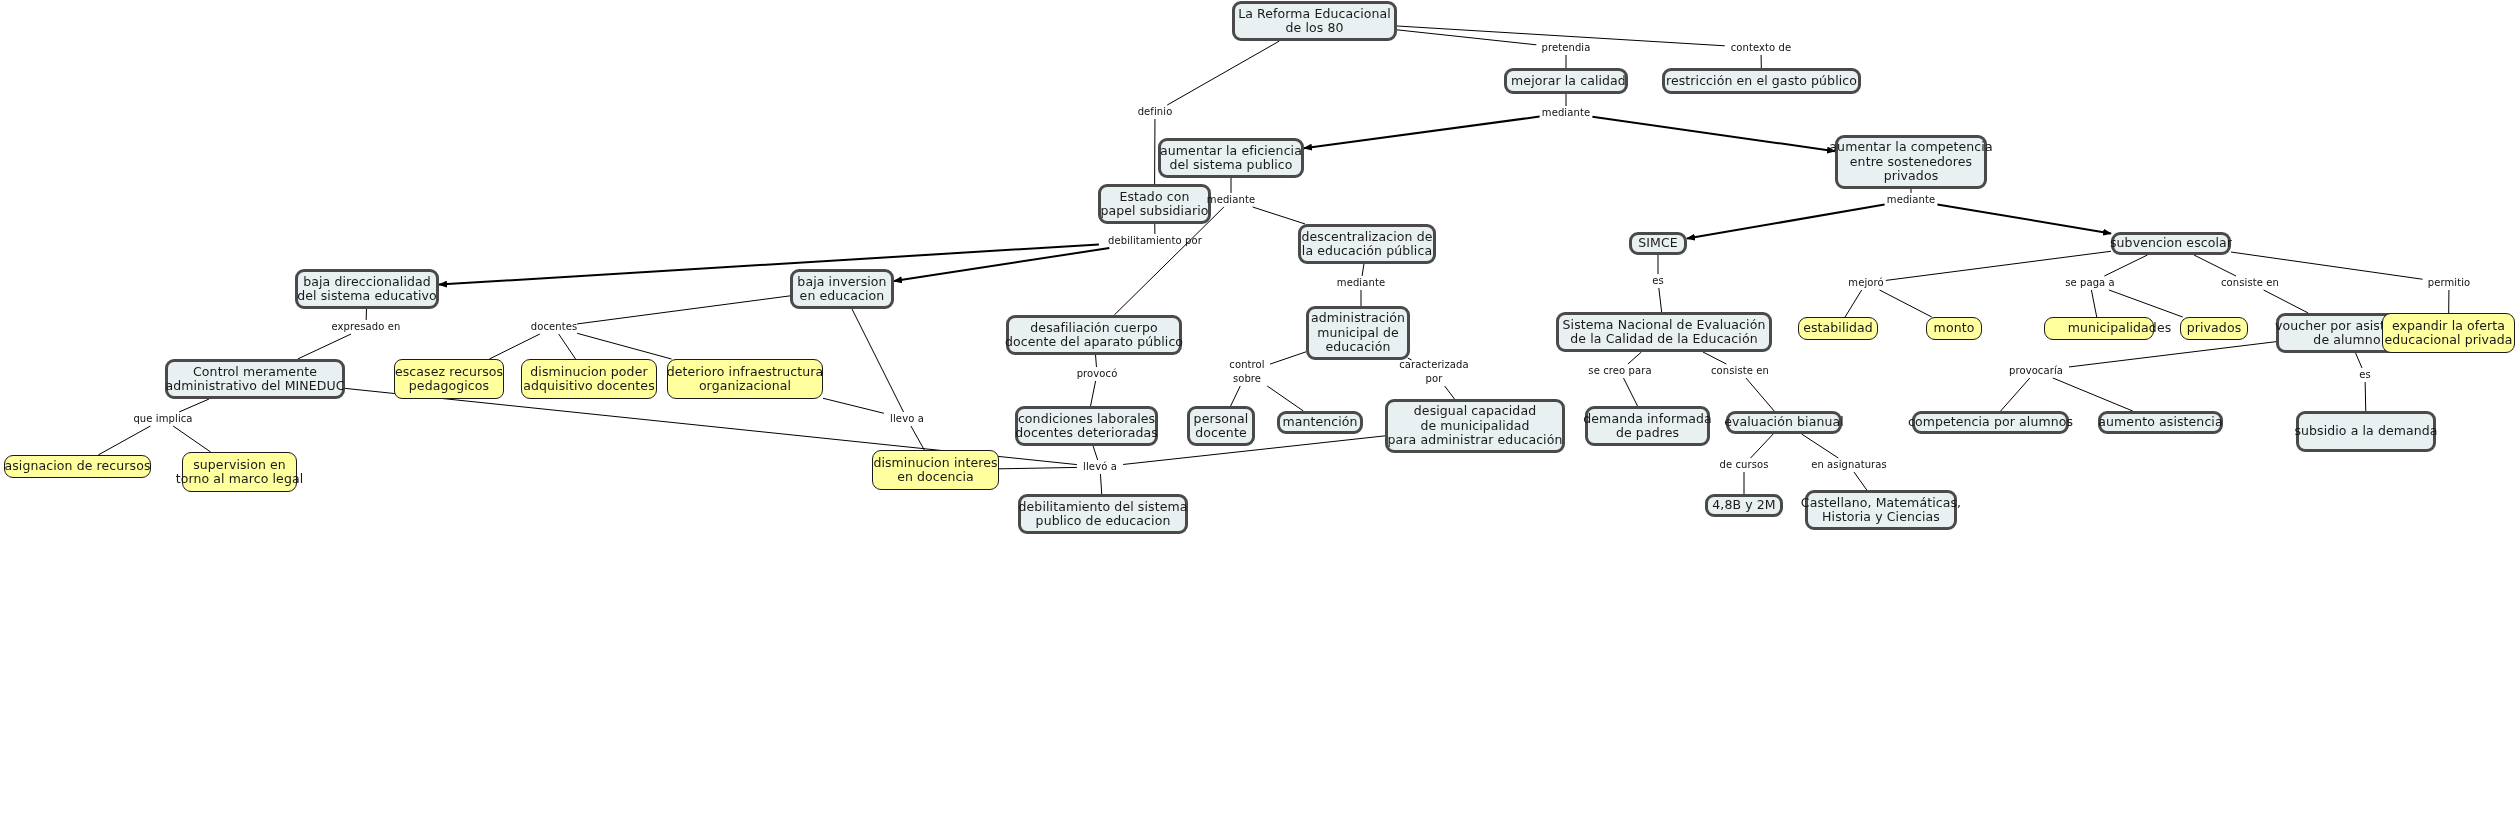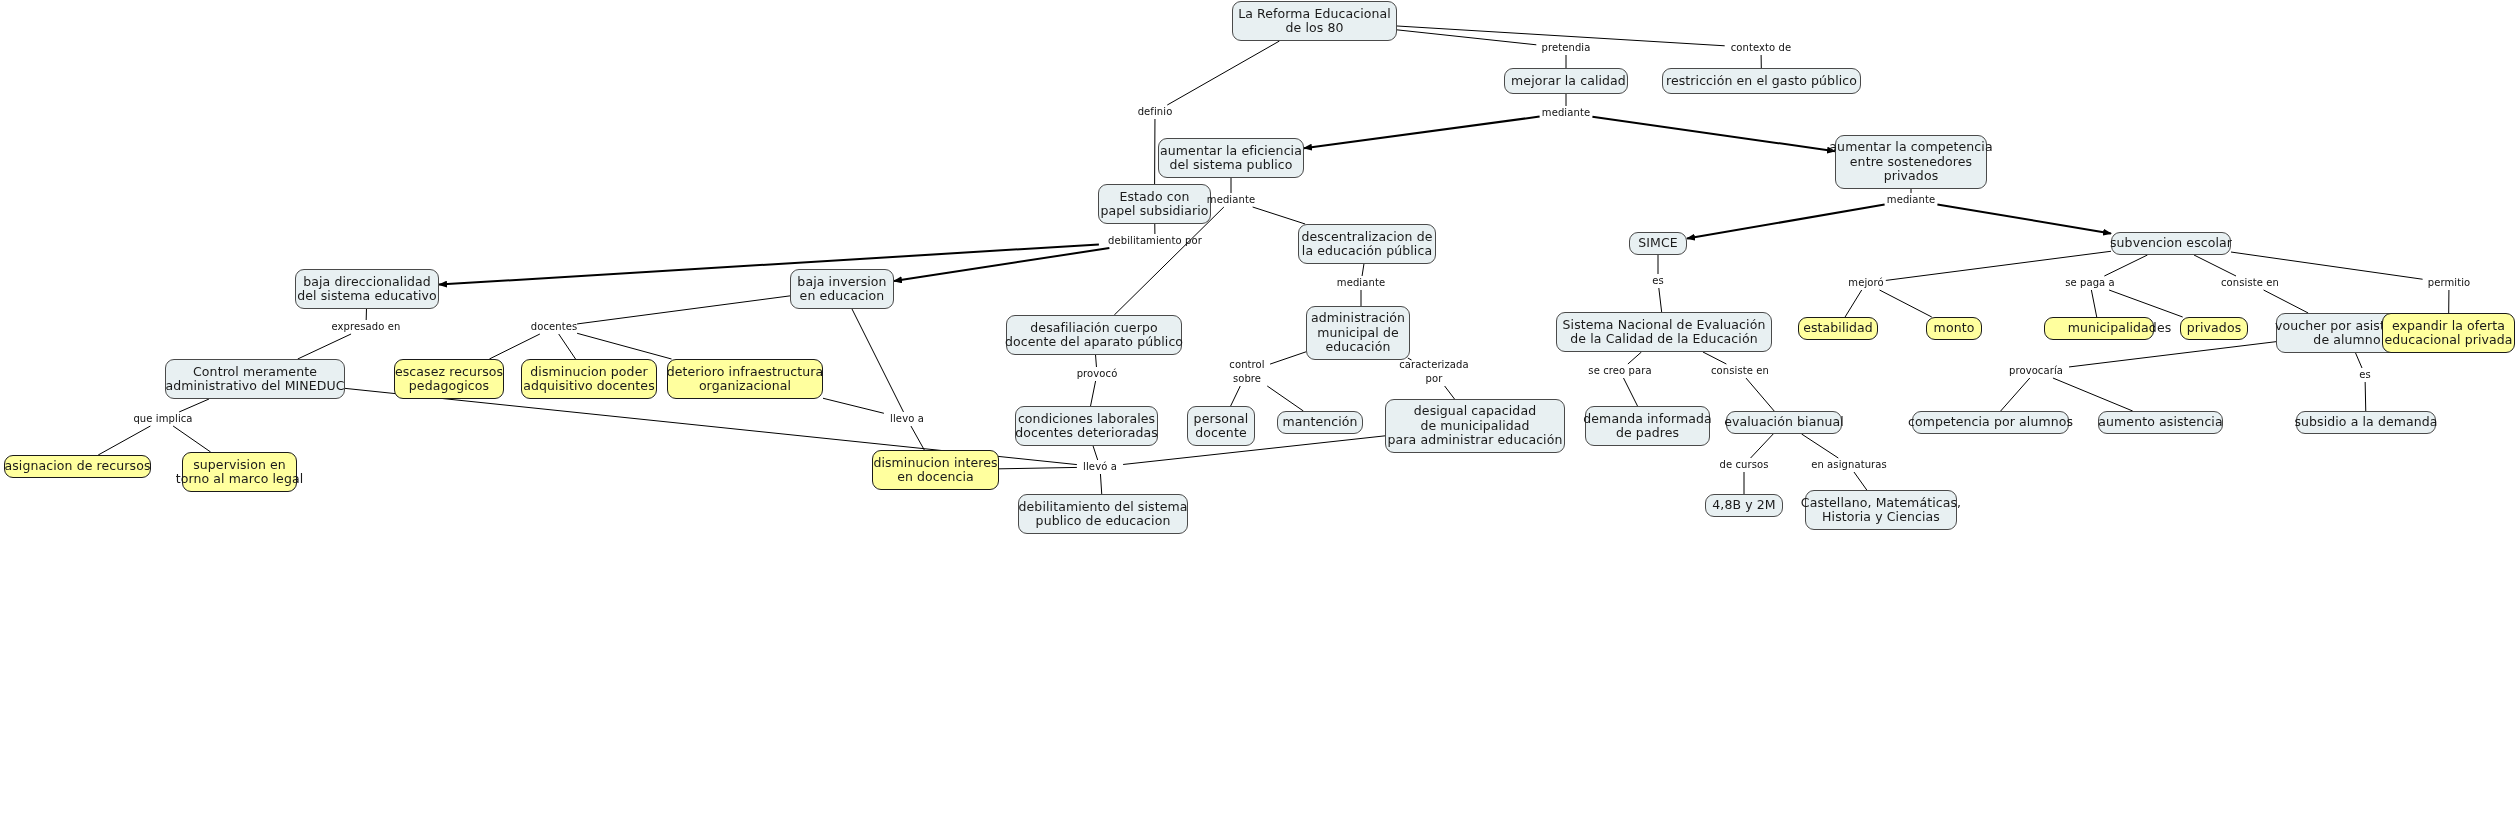--- a/index.html
+++ b/index.html
@@ -23,21 +23,21 @@
     height: 840px;
     pointer-events: none;
   }
   .node {
     position: absolute;
     box-sizing: border-box;
     display: flex;
     align-items: center;
     justify-content: center;
     text-align: center;
-    border: 1px solid #3b82f6;
+    border: 3px solid #3b82f6;
     border-radius: 9px;
     font-size: 12.5px;
     line-height: 14.5px;
     color: #1a1a1a;
     padding: 2px 7px;
     white-space: pre;
     letter-spacing: 0.1px;
   }
   .node.concept {
     background: #e8f0f2;
@@ -172,40 +172,40 @@
       <div class="node yellow" style="left: 1798px; top: 317px; width: 80px; height: 23px;">estabilidad</div>
       <div class="node yellow" style="left: 1926px; top: 317px; width: 56px; height: 23px;">monto</div>
       <div class="node yellow" style="left: 2044px; top: 317px; width: 110px; height: 23px; padding-left: 48px;">municipalidades</div>
       <div class="node yellow" style="left: 2180px; top: 317px; width: 68px; height: 23px;">privados</div>
       <div class="node concept" style="left: 2276px; top: 313px; width: 142px; height: 40px;">voucher por asistencia
 de alumno</div>
       <div class="node yellow" style="left: 2382px; top: 313px; width: 133px; height: 40px;">expandir la oferta
 educacional privada</div>
       <div class="node concept" style="left: 165px; top: 359px; width: 180px; height: 40px;">Control meramente
 administrativo del MINEDUC</div>
-      <div class="node yellow" style="left: 394px; top: 359px; width: 110px; height: 40px;">escasez recursos
+      <div class="node yellow" style="left: 394px; top: 359px; width: 110px; height: 40px; border-radius: 8px;">escasez recursos
 pedagogicos</div>
       <div class="node yellow" style="left: 521px; top: 359px; width: 136px; height: 40px;">disminucion poder
 adquisitivo docentes</div>
       <div class="node yellow" style="left: 667px; top: 359px; width: 156px; height: 40px;">deterioro infraestructura
 organizacional</div>
       <div class="node concept" style="left: 1015px; top: 406px; width: 143px; height: 40px;">condiciones laborales
 docentes deterioradas</div>
       <div class="node concept" style="left: 1187px; top: 406px; width: 68px; height: 40px;">personal
 docente</div>
       <div class="node concept" style="left: 1277px; top: 411px; width: 86px; height: 23px;">mantención</div>
       <div class="node concept" style="left: 1385px; top: 399px; width: 180px; height: 54px;">desigual capacidad
 de municipalidad
 para administrar educación</div>
       <div class="node concept" style="left: 1585px; top: 406px; width: 125px; height: 40px;">demanda informada
 de padres</div>
       <div class="node concept" style="left: 1726px; top: 411px; width: 116px; height: 23px;">evaluación bianual</div>
       <div class="node concept" style="left: 1912px; top: 411px; width: 157px; height: 23px;">competencia por alumnos</div>
       <div class="node concept" style="left: 2098px; top: 411px; width: 125px; height: 23px;">aumento asistencia</div>
-      <div class="node concept" style="left: 2296px; top: 411px; width: 140px; height: 23px;">subsidio a la demanda</div>
+      <div class="node concept" style="left: 2296px; top: 411px; width: 140px; height: 41px;">subsidio a la demanda</div>
       <div class="node yellow" style="left: 4px; top: 455px; width: 147px; height: 23px;">asignacion de recursos</div>
       <div class="node yellow" style="left: 182px; top: 452px; width: 115px; height: 40px;">supervision en
 torno al marco legal</div>
       <div class="node yellow" style="left: 872px; top: 450px; width: 127px; height: 40px;">disminucion interes
 en docencia</div>
       <div class="node concept" style="left: 1018px; top: 494px; width: 170px; height: 40px;">debilitamiento del sistema
 publico de educacion</div>
       <div class="node concept" style="left: 1705px; top: 494px; width: 78px; height: 23px;">4,8B y 2M</div>
       <div class="node concept" style="left: 1805px; top: 490px; width: 152px; height: 40px;">Castellano, Matemáticas,
 Historia y Ciencias</div>

